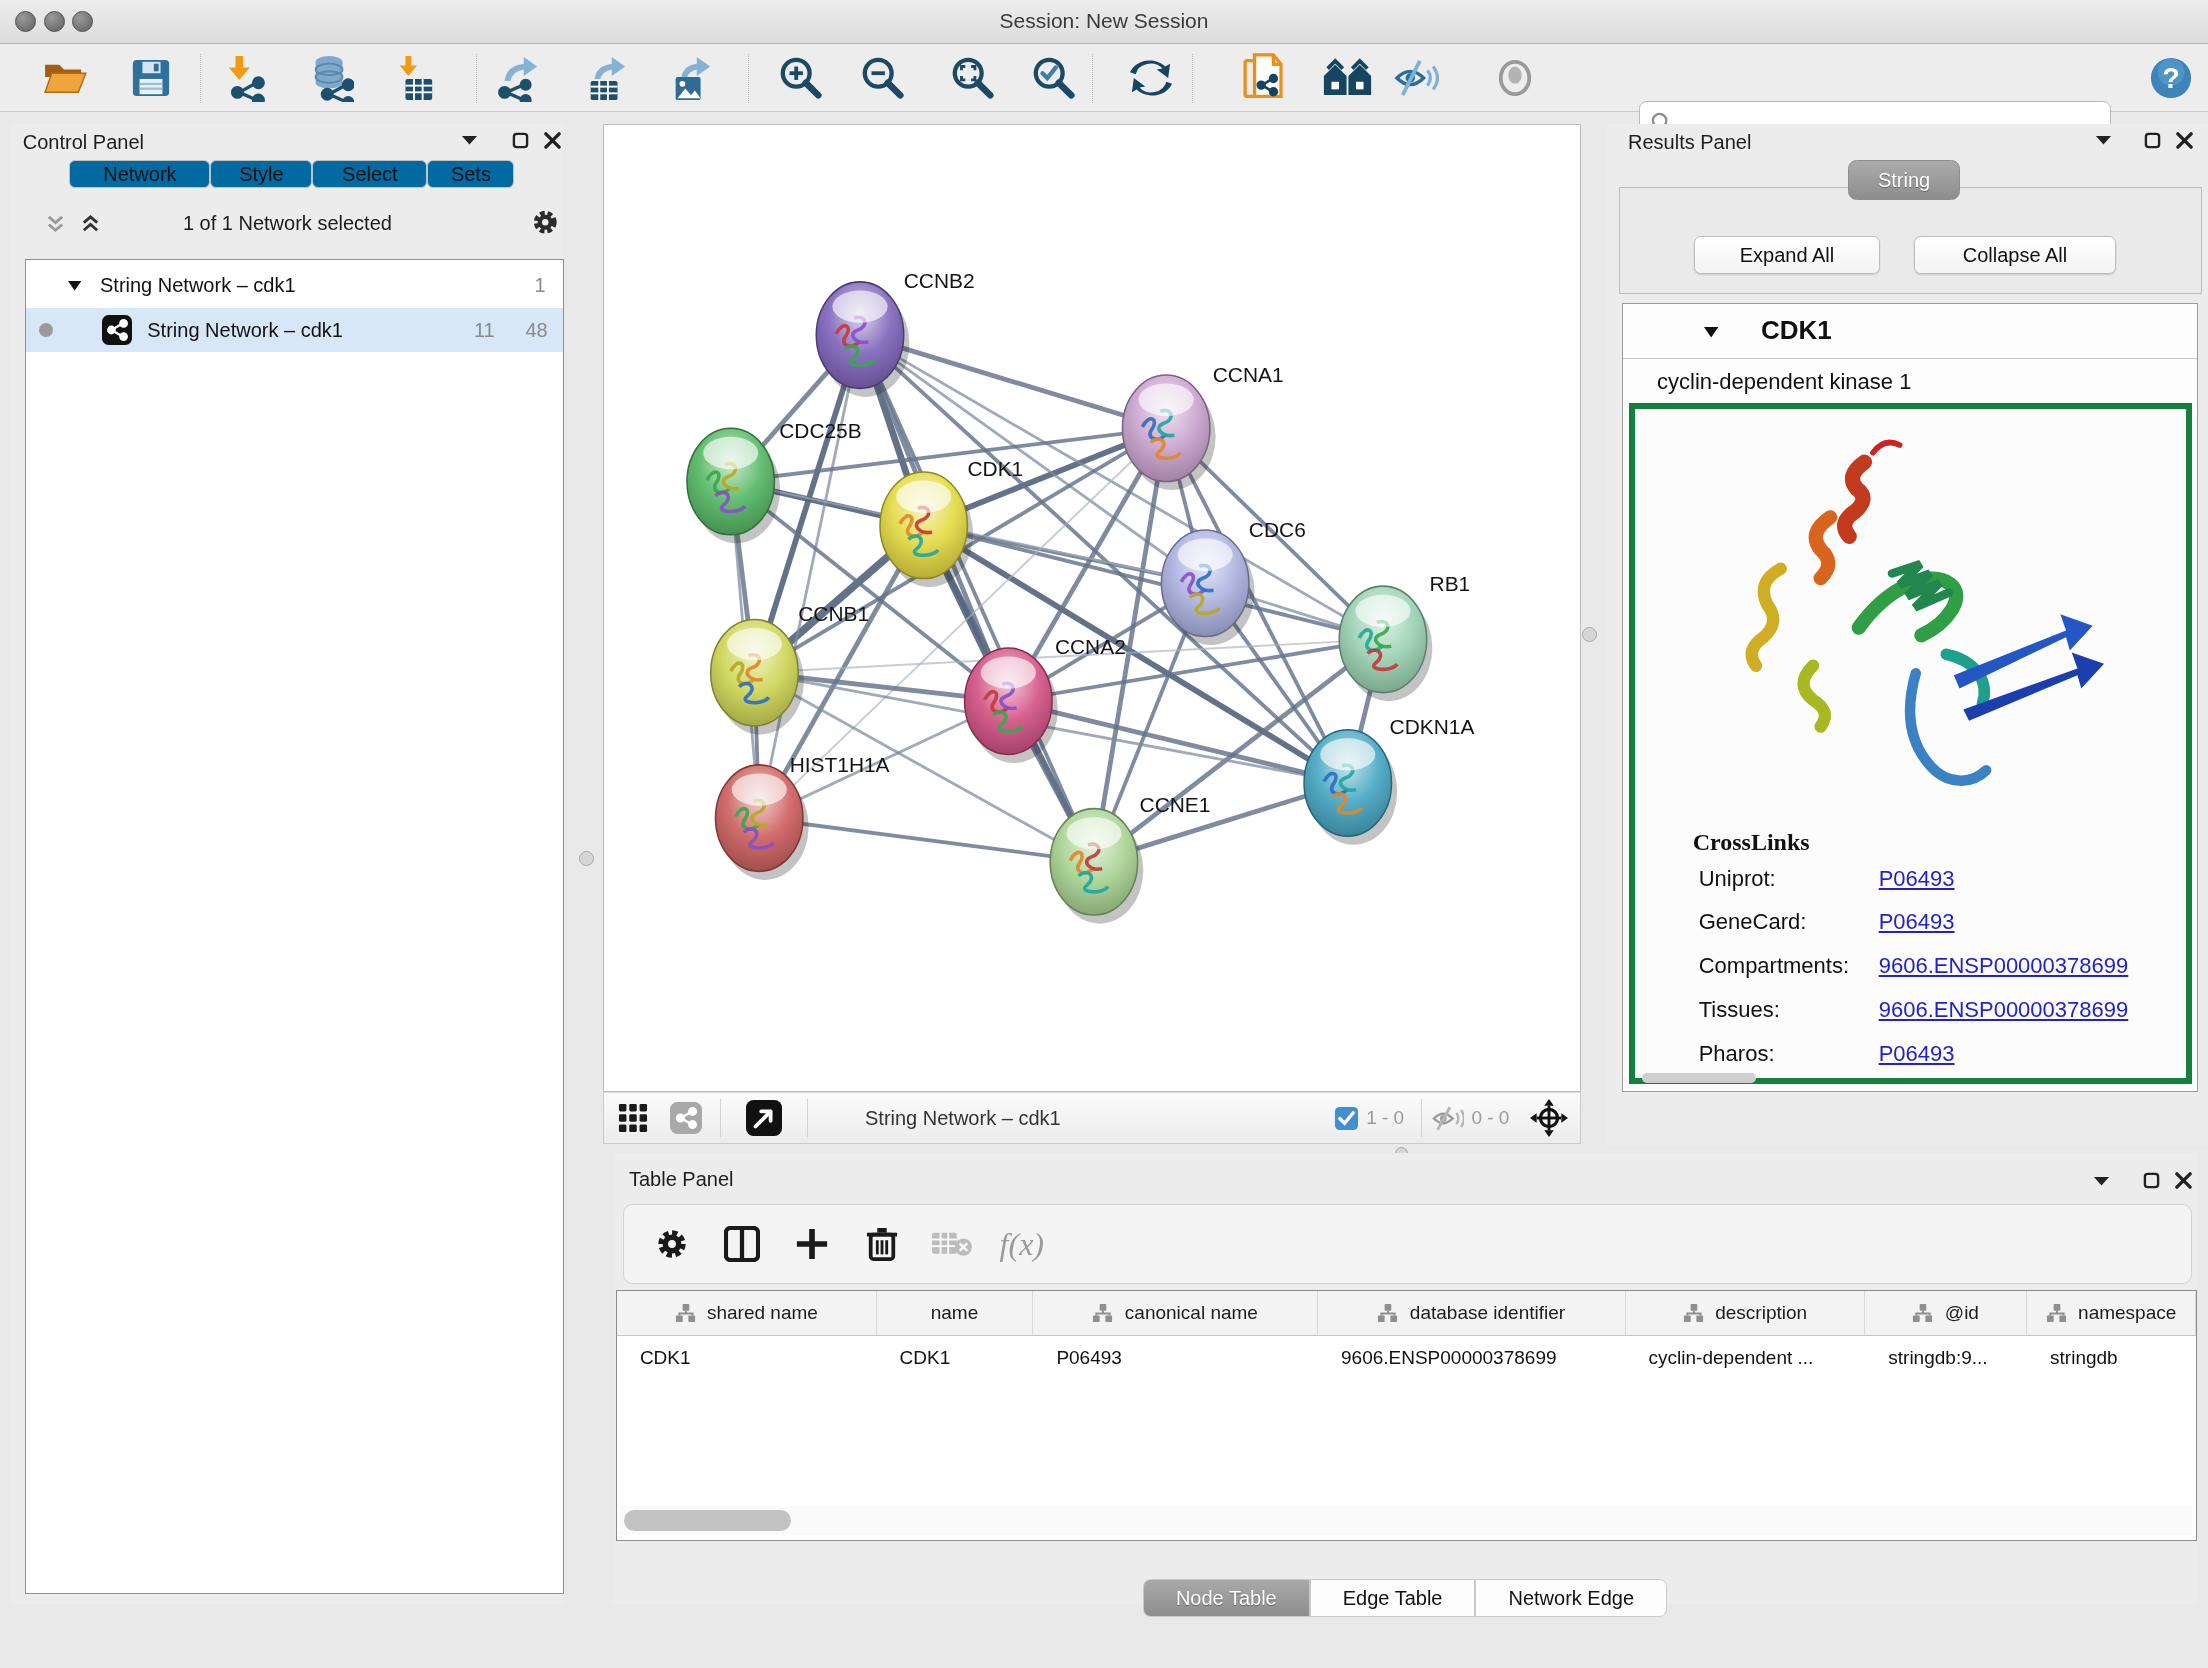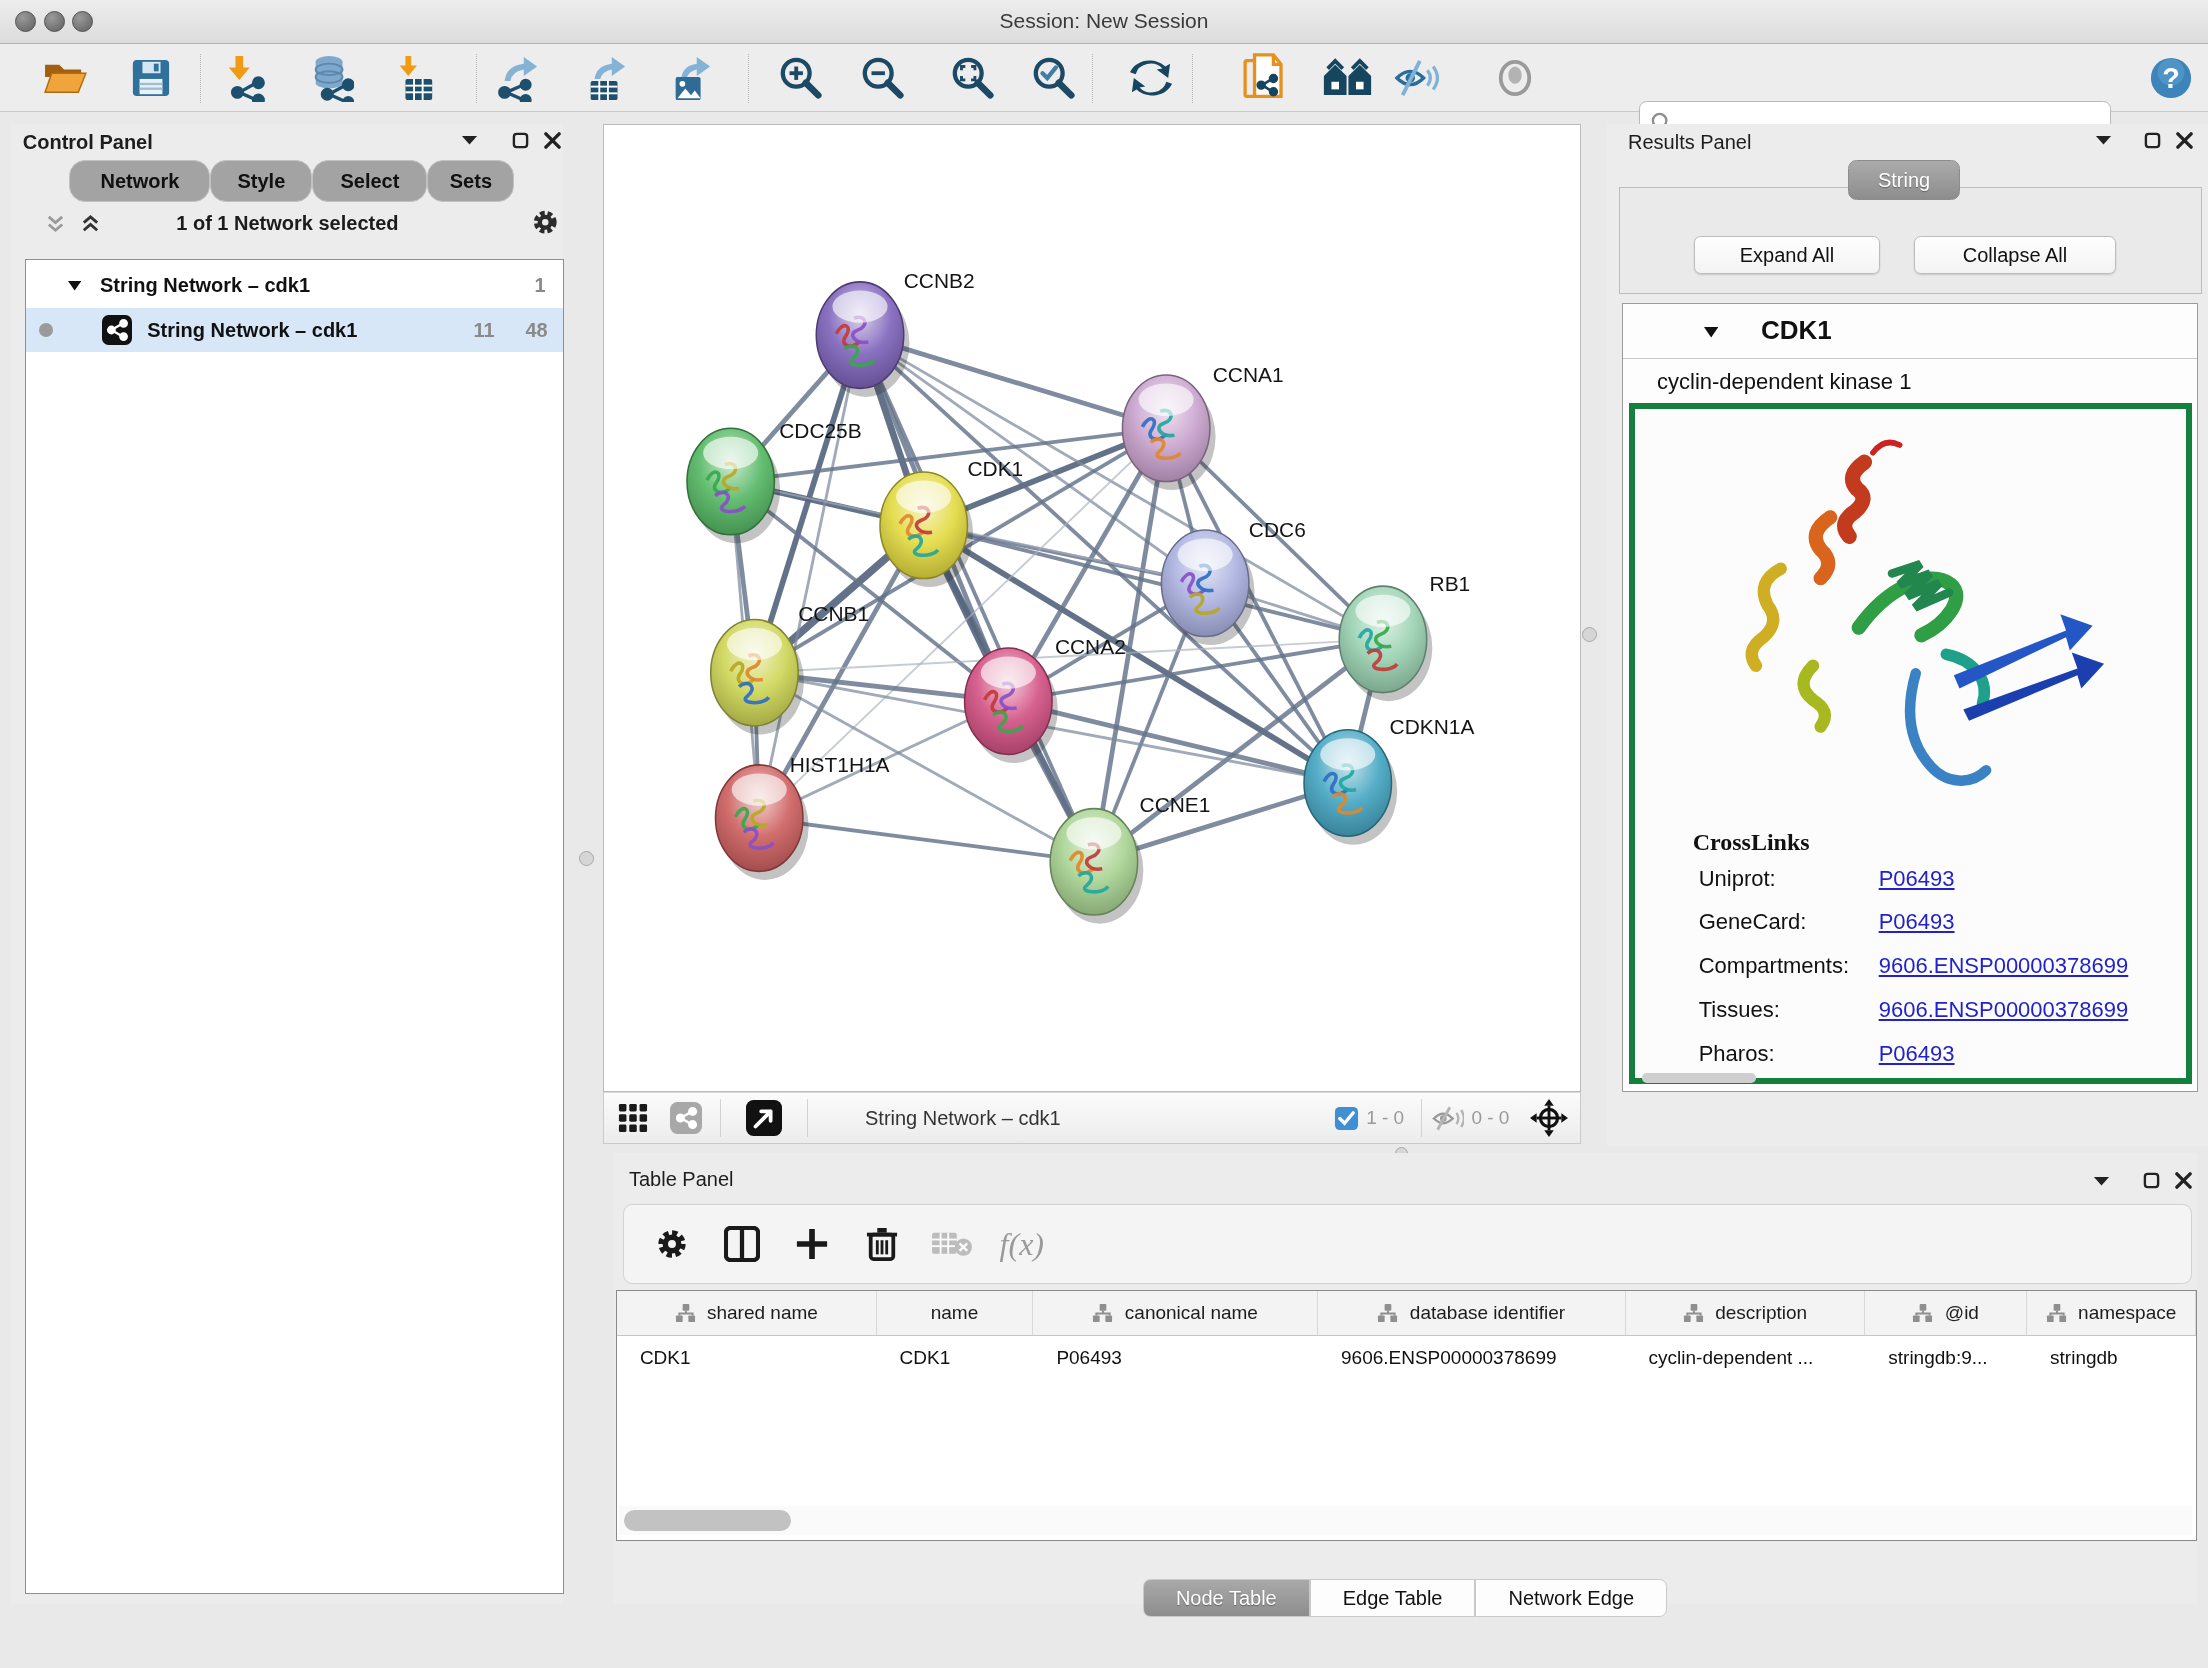--- a/index.html
+++ b/index.html
@@ -17,26 +17,26 @@
   .toolbar{position:absolute;left:0;top:44px;width:2208px;height:68px;
     background:#ededed;border-bottom:1px solid #c9c9c9;}
   .tbtn{position:absolute;top:7.6px;width:57px;height:53px;display:flex;align-items:center;justify-content:center;}
   .tsep{position:absolute;top:9.5px;width:0;height:49px;border-left:1.9px dotted #b5b5b5;}
   .searchbox{position:absolute;left:1639px;top:57px;width:472px;height:44px;background:#fff;
     border:1px solid #b9b9b9;border-radius:7.6px;display:flex;align-items:center;padding-left:9.5px;}
   .searchbox input{border:none;outline:none;flex:1;font-size:19px;background:transparent;}
   
   .panel-title{font-size:20px;color:#1d1d1d;}
   .hdr-ic{position:absolute;top:0;width:32px;height:32px;display:flex;align-items:center;justify-content:center;}
-  .tab{position:absolute;height:42px;display:flex;align-items:center;justify-content:center;
-    font-size:20px;color:#111;background:#a3a3a3;border:1px solid #c2c2c2;border-radius:16px;}
+  .tab{position:absolute;height:28px;display:flex;align-items:center;justify-content:center;
+    font-size:20px;color:#111;background:#0369a1;border:1px solid #c2c2c2;border-radius:6px;}
   .tab.active{background:linear-gradient(#ababab,#8d8d8d);color:#fff;
     text-shadow:0 1px 1px rgba(0,0,0,.35);border-color:#8d8d8d;}
   
-  .ctrlpanel{position:absolute;left:11.4px;top:124px;width:552px;height:1480px;background:#ececec;font-weight:bold;}
+  .ctrlpanel{position:absolute;left:11.4px;top:124px;width:552px;height:1480px;background:#ececec;}
   .treebox{position:absolute;left:13.3px;top:135px;width:539px;height:1335px;background:#fff;
     border:1.9px solid #8f8f8f;}
   .treerow{position:absolute;left:0;width:100%;height:44px;display:flex;align-items:center;font-size:20px;color:#111;}
   .count{color:#8a8a8a;}
   
   .netarea{position:absolute;left:603px;top:124px;width:978px;height:968px;background:#fff;
     border:1px solid #bcbcbc;}
   .viewbar{position:absolute;left:603px;top:1092px;width:978px;height:52px;
     background:linear-gradient(#fbfbfb,#ececec);border:1px solid #c9c9c9;border-top:1px solid #d8d8d8;
     display:flex;align-items:center;}

